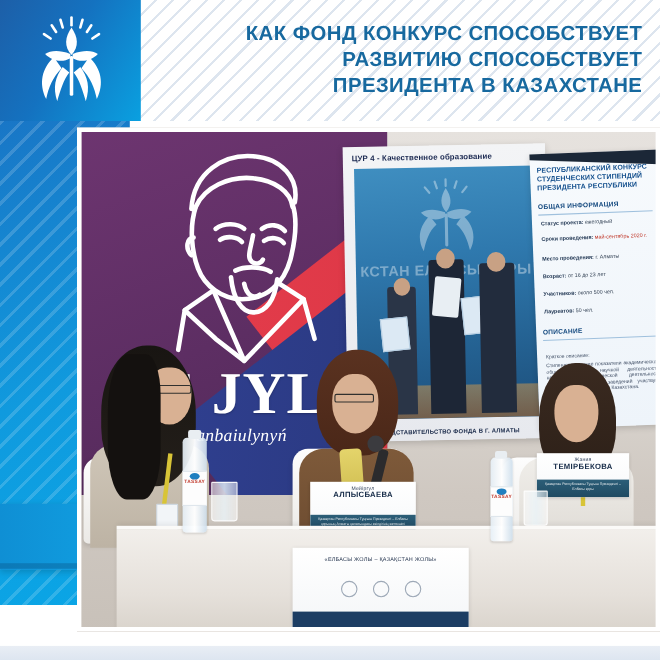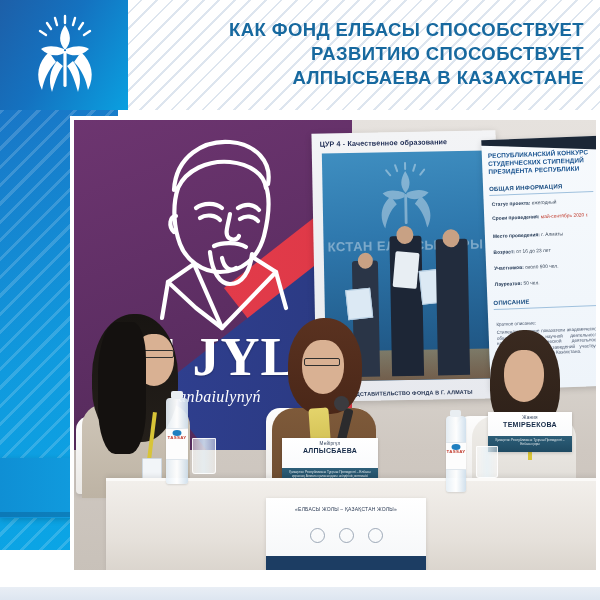--- a/index.html
+++ b/index.html
@@ -200,23 +200,23 @@
 
           <path d="M23 40 C12 50 9 64 16 78 C18 68 22 58 30 50 Z"></path>
           <path d="M55 40 C66 50 69 64 62 78 C60 68 56 58 48 50 Z"></path>
           <path d="M31 49 C24 58 22 68 26 80 C29 70 32 60 37 54 Z"></path>
           <path d="M47 49 C54 58 56 68 52 80 C49 70 46 60 41 54 Z"></path>
         </g>
       </svg>
     </div>
 
     <div class="header-title">
-      <span class="ln">КАК ФОНД ЕЛБАСЫ СПОСОБСТВУЕТ</span>
+      <span class="ln">КАК ФОНД КОНКУРС СПОСОБСТВУЕТ</span>
       <span class="ln">РАЗВИТИЮ СПОСОБСТВУЕТ</span>
-      <span class="ln">АЛПЫСБАЕВА В КАЗАХСТАНЕ</span>
+      <span class="ln">ПРЕЗИДЕНТА В КАЗАХСТАНЕ</span>
     </div>
   </div>
 
   <div class="photo-area">
 
     <div class="blue-panel">
       <div class="stripes"></div>
     </div>
     <div class="blue-band"></div>
     <div class="blue-band-shadow"></div>

